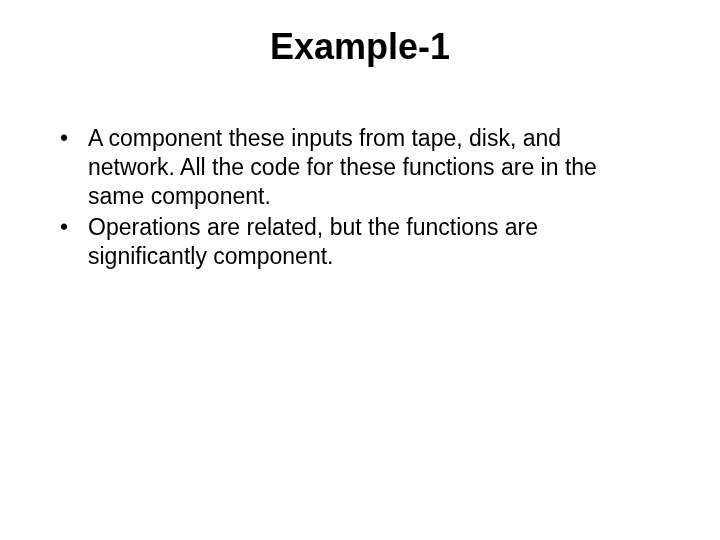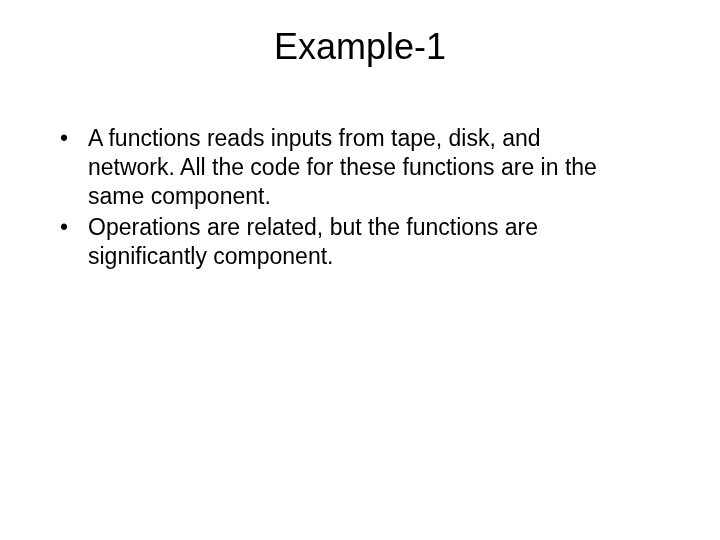--- a/index.html
+++ b/index.html
@@ -15,21 +15,21 @@
       color: #000000;
       overflow: hidden;
     }
     .slide {
       width: 100%;
       height: 100%;
       padding: 26px 30px;
     }
     .title {
       font-size: 36px;
-      font-weight: 400;
+      font-weight: 700;
       text-align: center;
       margin-bottom: 56px;
       letter-spacing: 0px;
     }
     .bullets {
       list-style: none;
       padding-left: 30px;
       padding-right: 60px;
     }
     .bullets li {
@@ -46,16 +46,16 @@
       top: 0;
       font-size: 23px;
     }
   </style>
 </head>
 <body>
 
 <div class="slide">
   <h1 class="title">Example-1</h1>
   <ul class="bullets">
-    <li>A functions reads inputs from tape, disk, and network. All the code for these functions are in the same component.</li>
+    <li>A component these inputs from tape, disk, and network. All the code for these functions are in the same component.</li>
     <li>Operations are related, but the functions are significantly component.</li>
   </ul>
 </div>
 
 </body></html>

